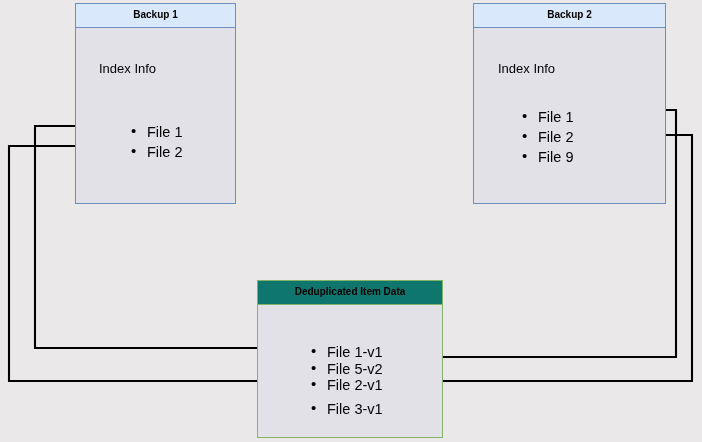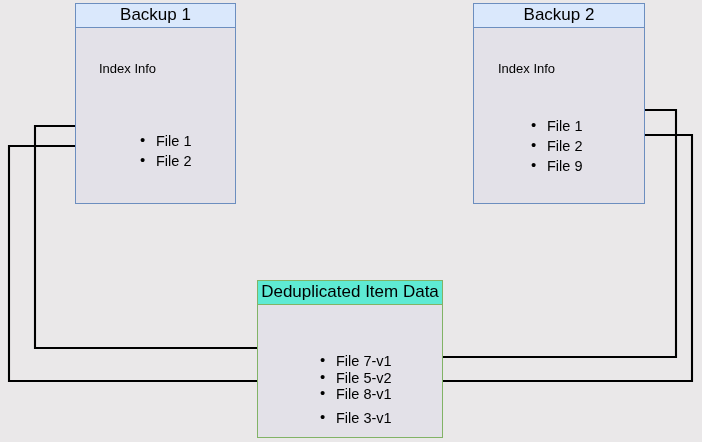--- a/index.html
+++ b/index.html
@@ -25,37 +25,37 @@
 
   .box-header {
     position: absolute;
     left: 0;
     top: 0;
     right: 0;
     box-sizing: border-box;
     height: 24px;
     line-height: 22px;
     text-align: center;
-    font-weight: normal;
-    font-size: 17px;
+    font-weight: bold;
+    font-size: 10px;
     color: #000;
   }
   .box-header.blue  { background: #dae8fc; border-bottom: 1.5px solid #6c8ebf; }
-  .box-header.green { background: #5eead4; border-bottom: 1.5px solid #82b366; }
+  .box-header.green { background: #0f766e; border-bottom: 1.5px solid #82b366; }
 
   .body-label {
     position: absolute;
     font-size: 13px;
     color: #000;
     white-space: nowrap;
   }
 
   .file-list {
     position: absolute;
-    margin: 13px;
+    margin: 4px;
     padding: 0;
     list-style: none;
   }
   .file-list li {
     font-size: 14.5px;
     color: #000;
     white-space: nowrap;
     line-height: 20px;
     position: relative;
     padding-left: 16px;
@@ -102,33 +102,33 @@
 
   <div class="box blue" style="left:75px; top:3px; width:161px; height:201px;">
     <div class="box-header blue">Backup 1</div>
     <div class="body-label" style="left:23px; top:57px;">Index Info</div>
     <ul class="file-list" style="left:51px; top:114px;">
       <li>File 1</li>
       <li>File 2</li>
     </ul>
   </div>
 
-  <div class="box blue" style="left:473px; top:3px; width:172px; height:201px;">
+  <div class="box blue" style="left:473px; top:3px; width:193px; height:201px;">
     <div class="box-header blue">Backup 2</div>
     <div class="body-label" style="left:24px; top:57px;">Index Info</div>
     <ul class="file-list" style="left:44px; top:99px;">
       <li>File 1</li>
       <li>File 2</li>
       <li>File 9</li>
     </ul>
   </div>
 
   <div class="box green" style="left:257px; top:280px; width:186px; height:158px;">
     <div class="box-header green">Deduplicated Item Data</div>
     <ul class="file-list wide" style="left:49px; top:59px;">
-      <li>File 7-v1</li>
+      <li>File 1-v1</li>
       <li>File 5-v2</li>
-      <li>File 8-v1</li>
+      <li>File 2-v1</li>
       <li class="gap">File 3-v1</li>
     </ul>
   </div>
 
 </div>
 
 </body></html>

